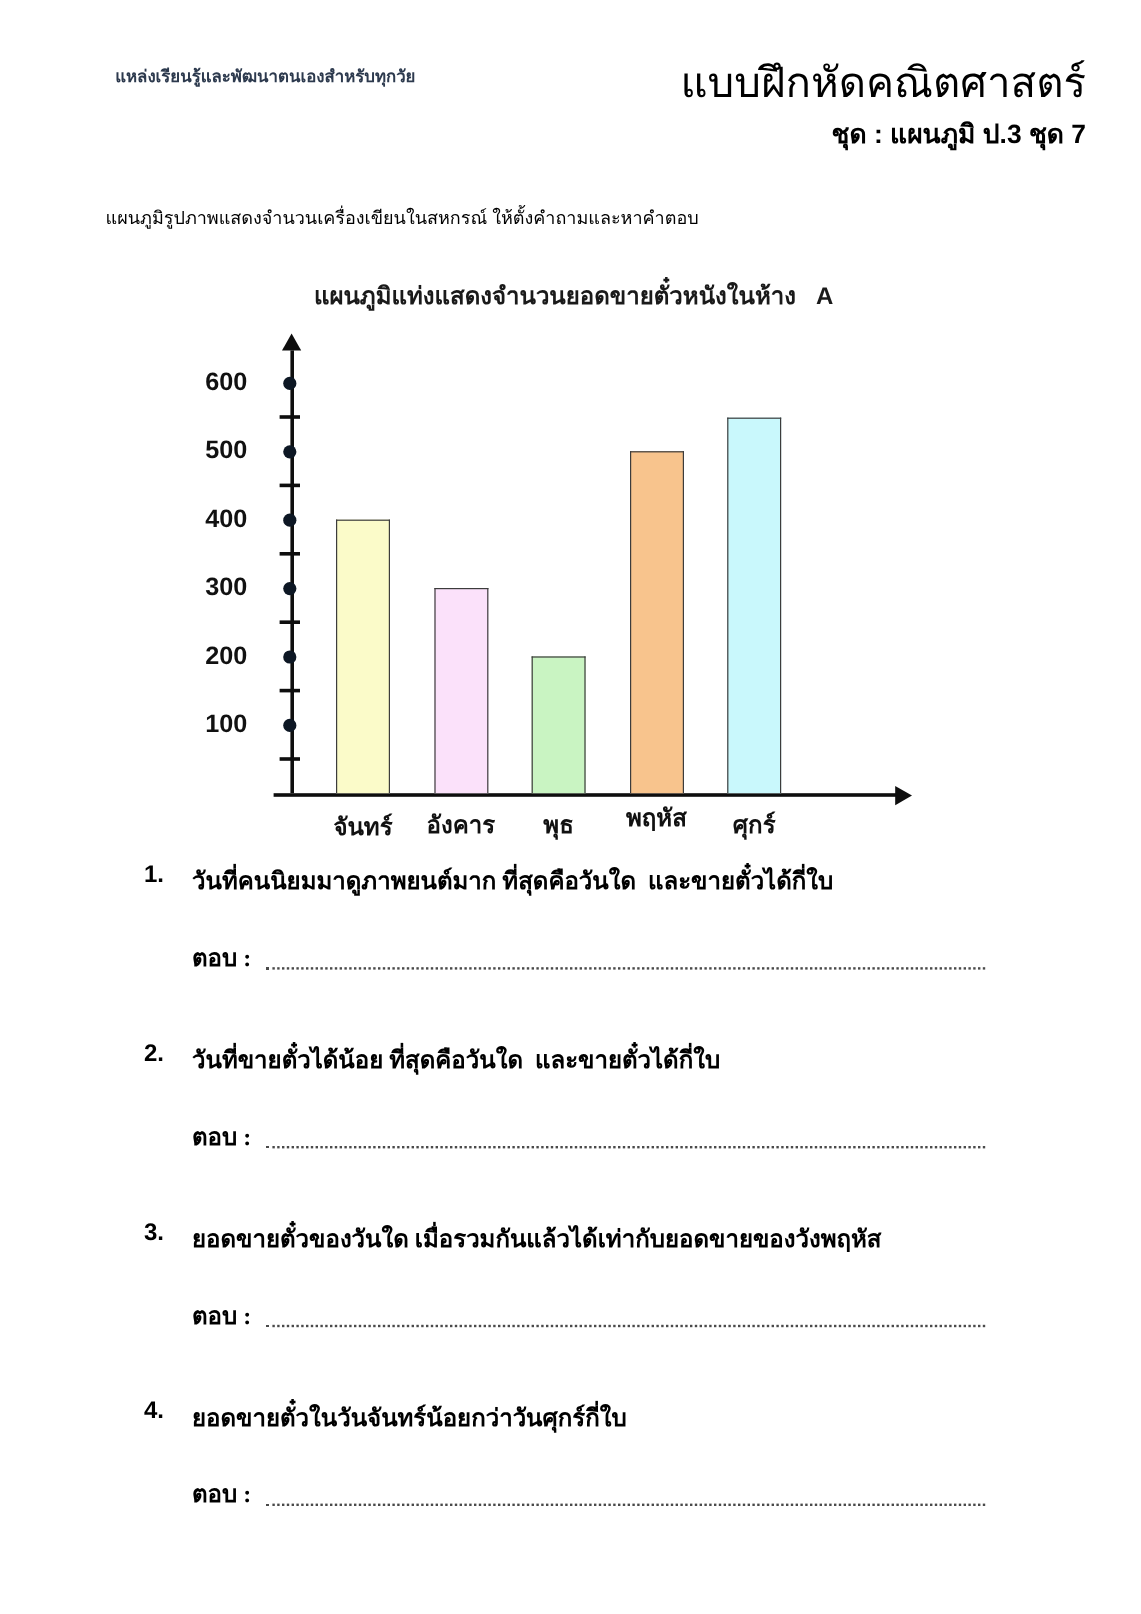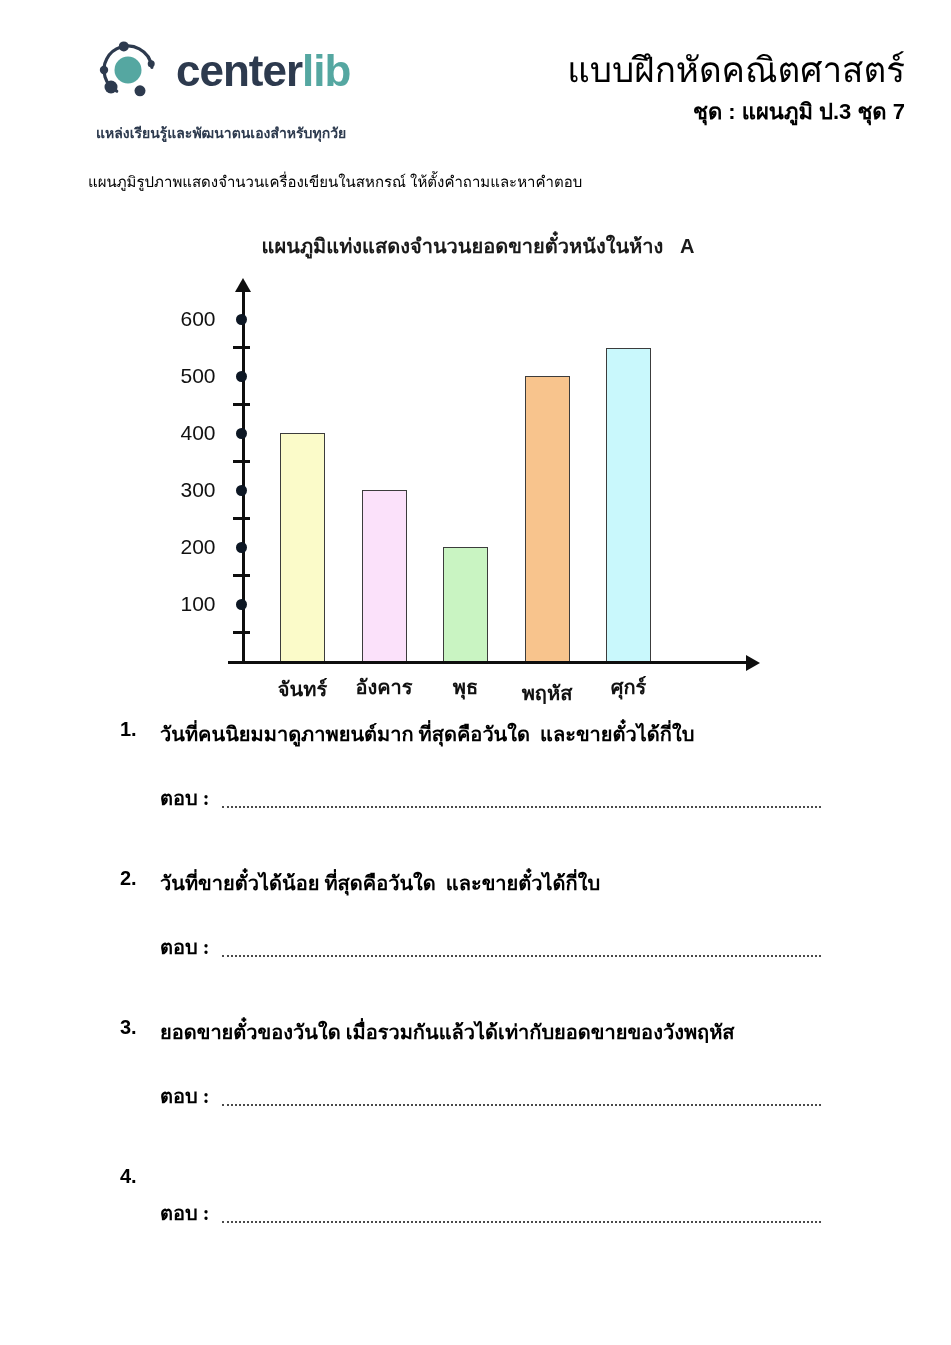--- a/index.html
+++ b/index.html
@@ -44,22 +44,22 @@
     border-bottom: 14px solid #0e0e0e;
   }
   .x-arrow {
     position: absolute; width: 0; height: 0;
     border-top: 8px solid transparent; border-bottom: 8px solid transparent;
     border-left: 14px solid #0e0e0e;
   }
   .y-dot { position: absolute; width: 11px; height: 11px; border-radius: 50%; background: #0d1724; }
   .y-minor-tick { position: absolute; width: 17px; height: 3px; background: #0e0e0e; }
   .y-tick-label {
-    position: absolute; width: 54px; text-align: center;
-    font-size: 21px; font-weight: 400; color: #111; line-height: 1;
+    position: absolute; width: 54px; text-align: left;
+    font-size: 21px; font-weight: 700; color: #111; line-height: 1;
   }
   .chart-bar { position: absolute; border: 1.6px solid #3c3c3c; border-bottom: none; }
   .x-cat-label {
     position: absolute; width: 84px; text-align: center;
     font-size: 20px; font-weight: 700; color: #111; white-space: nowrap;
   }
 
   
   .questions { position: absolute; left: 120px; top: 718px; right: 130px; }
   .question { display: flex; margin-bottom: 53px; }
@@ -71,32 +71,20 @@
   .answer-line {
     flex: 1 1 auto; height: 21px;
     border-bottom: 2px dotted #4a4a4a;
     margin-bottom: 1px;
   }
 </style>
 </head>
 <body>
 
 <div class="logo-block">
-  <div class="logo-row">
-    <svg class="logo-icon" viewBox="0 0 82 70" aria-hidden="true">
-      <circle cx="40" cy="34" r="24" fill="none" stroke="#2d3a4e" stroke-width="3.2" stroke-dasharray="98 53" stroke-linecap="round" transform="rotate(118 40 34)"></circle>
-      <circle cx="40" cy="34" r="13.5" fill="#55a7a1"></circle>
-      <circle cx="35.8" cy="10.4" r="5" fill="#2d3a4e"></circle>
-      <circle cx="16" cy="34" r="4.2" fill="#2d3a4e"></circle>
-      <circle cx="23" cy="51" r="6.5" fill="#2d3a4e"></circle>
-      <circle cx="52" cy="54.8" r="5.5" fill="#2d3a4e"></circle>
-      <circle cx="63.2" cy="27.8" r="3.5" fill="#2d3a4e"></circle>
-    </svg>
-    <div class="brand"><span class="part-center">center</span><span class="part-lib">lib</span></div>
-  </div>
   <div class="tagline">แหล่งเรียนรู้และพัฒนาตนเองสำหรับทุกวัย</div>
 </div>
 
 <div class="title-block">
   <div class="main-title">แบบฝึกหัดคณิตศาสตร์</div>
   <div class="sub-title">ชุด : แผนภูมิ ป.3 ชุด 7</div>
 </div>
 
 <div class="instruction">แผนภูมิรูปภาพแสดงจำนวนเครื่องเขียนในสหกรณ์ ให้ตั้งคำถามและหาคำตอบ</div>
 
@@ -125,21 +113,21 @@
       <div class="y-minor-tick" style="left: 65px; top: 184px;"></div>
       <div class="y-minor-tick" style="left: 65px; top: 127px;"></div>
       <div class="y-minor-tick" style="left: 65px; top: 70px;"></div>
       <div class="chart-bar" title="จันทร์: 400" style="left: 112px; top: 157px; width: 45px; height: 228px; background: rgb(251, 251, 201); border-color: rgb(60, 60, 60);"></div>
       <div class="x-cat-label" style="left: 92.5px; top: 397px;">จันทร์</div>
       <div class="chart-bar" title="อังคาร: 300" style="left: 193.5px; top: 214px; width: 45px; height: 171px; background: rgb(251, 225, 250); border-color: rgb(60, 60, 60);"></div>
       <div class="x-cat-label" style="left: 174px; top: 395px;">อังคาร</div>
       <div class="chart-bar" title="พุธ: 200" style="left: 275px; top: 271px; width: 45px; height: 114px; background: rgb(201, 244, 194); border-color: rgb(60, 60, 60);"></div>
       <div class="x-cat-label" style="left: 255.5px; top: 395px;">พุธ</div>
       <div class="chart-bar" title="พฤหัส: 500" style="left: 356.5px; top: 100px; width: 45px; height: 285px; background: rgb(248, 196, 141); border-color: rgb(60, 60, 60);"></div>
-      <div class="x-cat-label" style="left: 337px; top: 401px;">พฤหัส</div>
+      <div class="x-cat-label" style="left: 337px; top: 389px;">พฤหัส</div>
       <div class="chart-bar" title="ศุกร์: 550" style="left: 438px; top: 71.5px; width: 45px; height: 313.5px; background: rgb(201, 248, 252); border-color: rgb(60, 60, 60);"></div>
       <div class="x-cat-label" style="left: 418.5px; top: 395px;">ศุกร์</div>
     </div>
 </div>
 
 <div class="questions">
     <div class="question">
       <div class="q-num">1.</div>
       <div class="q-body">
         <div class="q-text">วันที่คนนิยมมาดูภาพยนต์มาก ที่สุดคือวันใด  และขายตั๋วได้กี่ใบ</div>
@@ -165,19 +153,20 @@
         <div class="q-text">ยอดขายตั๋วของวันใด เมื่อรวมกันแล้วได้เท่ากับยอดขายของวังพฤหัส</div>
         <div class="answer-row">
           <span class="answer-label">ตอบ : </span>
           <span class="answer-line"></span>
         </div>
       </div>
     </div>
     <div class="question">
       <div class="q-num">4.</div>
       <div class="q-body">
+        <div class="q-text">ยอดขายตั๋วในวันจันทร์น้อยกว่าวันศุกร์กี่ใบ</div>
         <div class="answer-row">
           <span class="answer-label">ตอบ : </span>
           <span class="answer-line"></span>
         </div>
       </div>
     </div>
   </div>
 
 </body></html>

